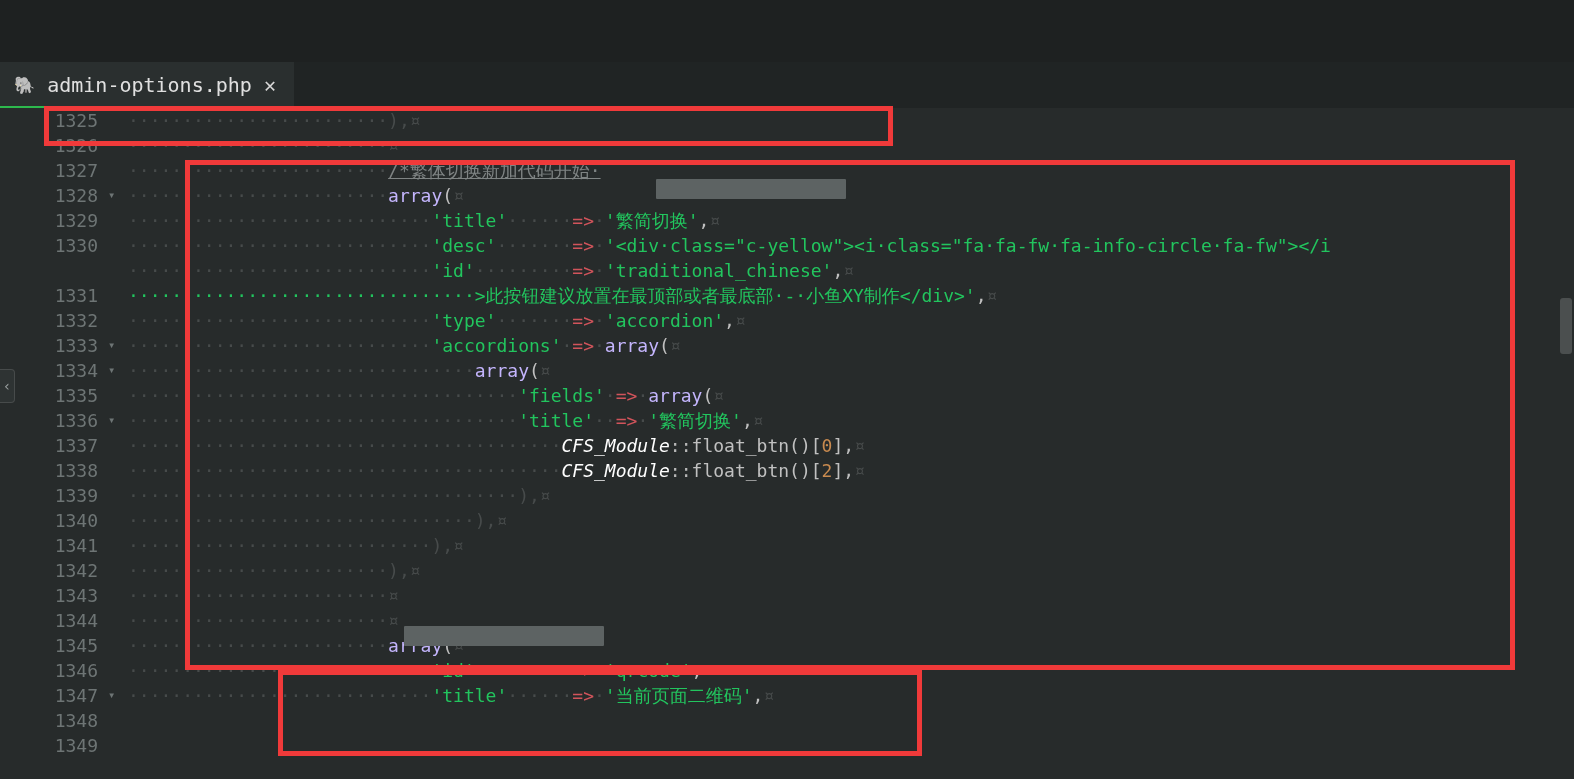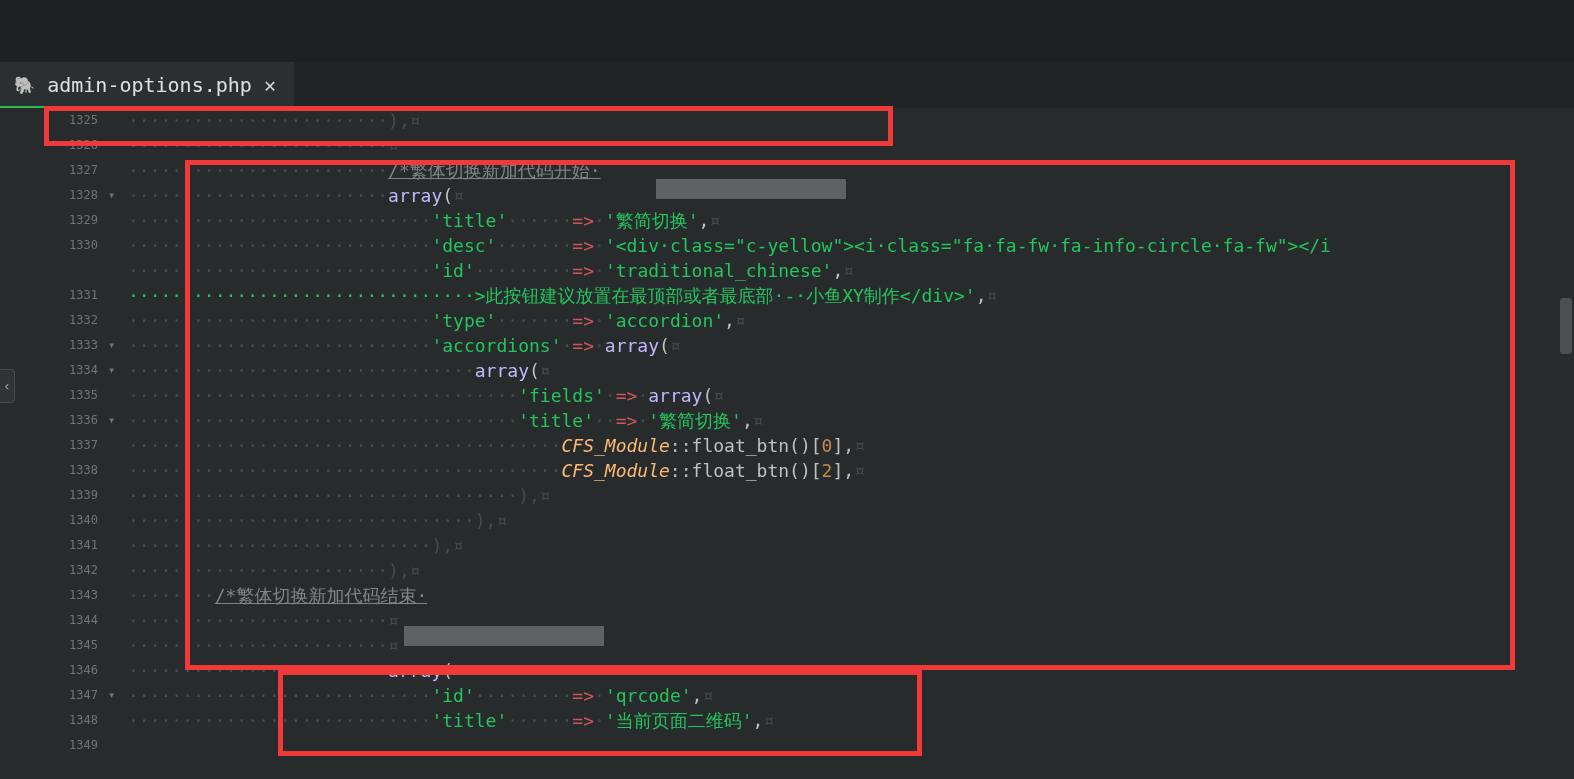--- a/index.html
+++ b/index.html
@@ -63,21 +63,21 @@
   }
   .line{
     height:25px;
     display:flex;
   }
   .lnum{
     width:108px;
     text-align:right;
     padding-right:10px;
     color:#6e7575;
-    font-size:12px;
+    font-size:18px;
     line-height:25px;
     user-select:none;
   }
   .fold{
     width:20px;
     color:#6e7575;
     font-size:12px;
     line-height:25px;
   }
   .codearea{
@@ -89,21 +89,21 @@
     height:25px;
     line-height:25px;
     white-space:pre;
     color:#cccccc;
     font-size:18px;
   }
   .ws{ color:#474b4b; }
   .key{ color:#c4b5fd; }
   .str{ color:#22c55e; }
   .arrow{ color:#d1545b; }
-  .cls{ color:#fdba74; font-style:italic; }
+  .cls{ color:#ffffff; font-style:italic; }
   .op{ color:#b8b8b8; }
   .comment{ color:#7f8484;text-decoration:underline; }
   .num{ color:#c88a4f; }
   .punct{ color:#c0c0c0; }
   .eol{ color:#474b4b; }
   .scroll{
     position:absolute;
     right:2px; top:108px;
     width:14px;
     height:540px;
@@ -285,21 +285,20 @@
     <div class="code"><span class="ws">····························</span><span class="str">'accordions'</span><span class="ws">·</span><span class="arrow">=&gt;</span><span class="ws">·</span><span class="key">array</span><span class="punct">(</span><span class="eol">¤</span></div>
     <div class="code"><span class="ws">································</span><span class="key">array</span><span class="punct">(</span><span class="eol">¤</span></div>
     <div class="code"><span class="ws">····································</span><span class="str">'fields'</span><span class="ws">·</span><span class="arrow">=&gt;</span><span class="ws">·</span><span class="key">array</span><span class="punct">(</span><span class="eol">¤</span></div>
     <div class="code"><span class="ws">····································</span><span class="str">'title'</span><span class="ws">··</span><span class="arrow">=&gt;</span><span class="ws">·</span><span class="str">'繁简切换'</span><span class="punct">,</span><span class="eol">¤</span></div>
     <div class="code"><span class="ws">········································</span><span class="cls">CFS_Module</span><span class="op">::</span><span class="punct">float_btn()[</span><span class="num">0</span><span class="punct">],</span><span class="eol">¤</span></div>
     <div class="code"><span class="ws">········································</span><span class="cls">CFS_Module</span><span class="op">::</span><span class="punct">float_btn()[</span><span class="num">2</span><span class="punct">],</span><span class="eol">¤</span></div>
     <div class="code"><span class="ws">····································),¤</span></div>
     <div class="code"><span class="ws">································),¤</span></div>
     <div class="code"><span class="ws">····························),¤</span></div>
     <div class="code"><span class="ws">························),¤</span></div>
-    <div class="code"><span class="ws">········</span><span class="comment">/*繁体切换新加代码结束·</span></div>
     <div class="code"><span class="ws">························¤</span></div>
     <div class="code"><span class="ws">························¤</span></div>
     <div class="code"><span class="ws">························</span><span class="key">array</span><span class="punct">(</span><span class="eol">¤</span></div>
     <div class="code"><span class="ws">····························</span><span class="str">'id'</span><span class="ws">·········</span><span class="arrow">=&gt;</span><span class="ws">·</span><span class="str">'qrcode'</span><span class="punct">,</span><span class="eol">¤</span></div>
     <div class="code"><span class="ws">····························</span><span class="str">'title'</span><span class="ws">······</span><span class="arrow">=&gt;</span><span class="ws">·</span><span class="str">'当前页面二维码'</span><span class="punct">,</span><span class="eol">¤</span></div>
   </div>
 
   <div class="scroll">
     <div class="thumb"></div>
   </div>

